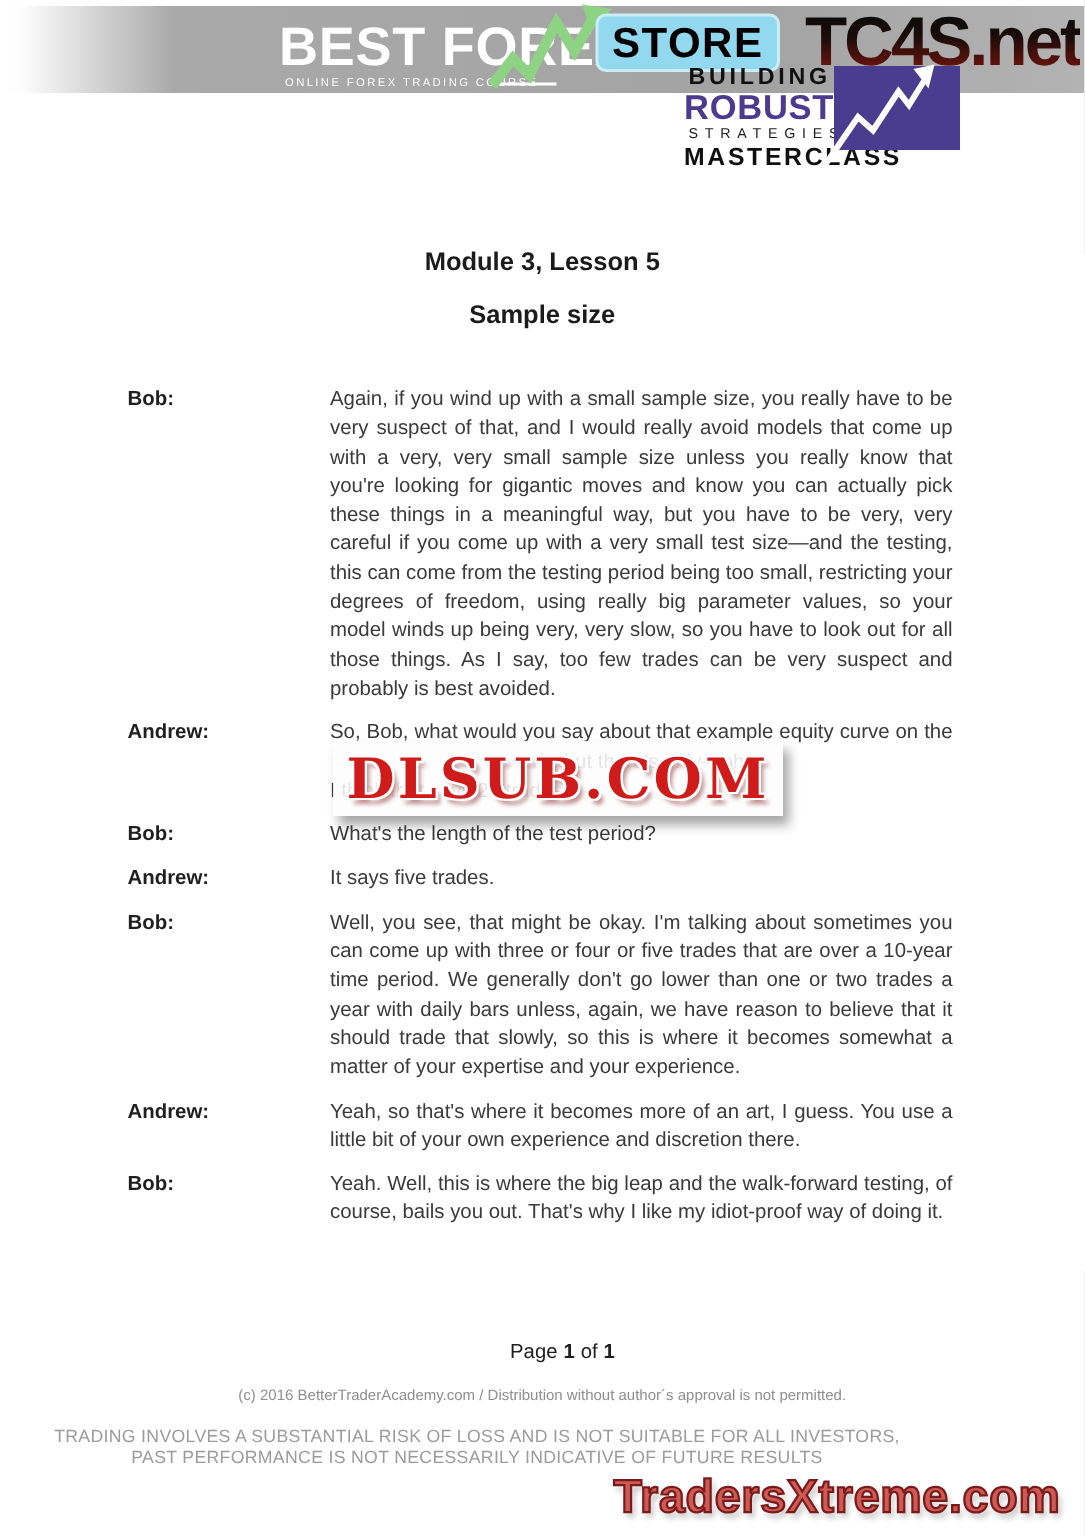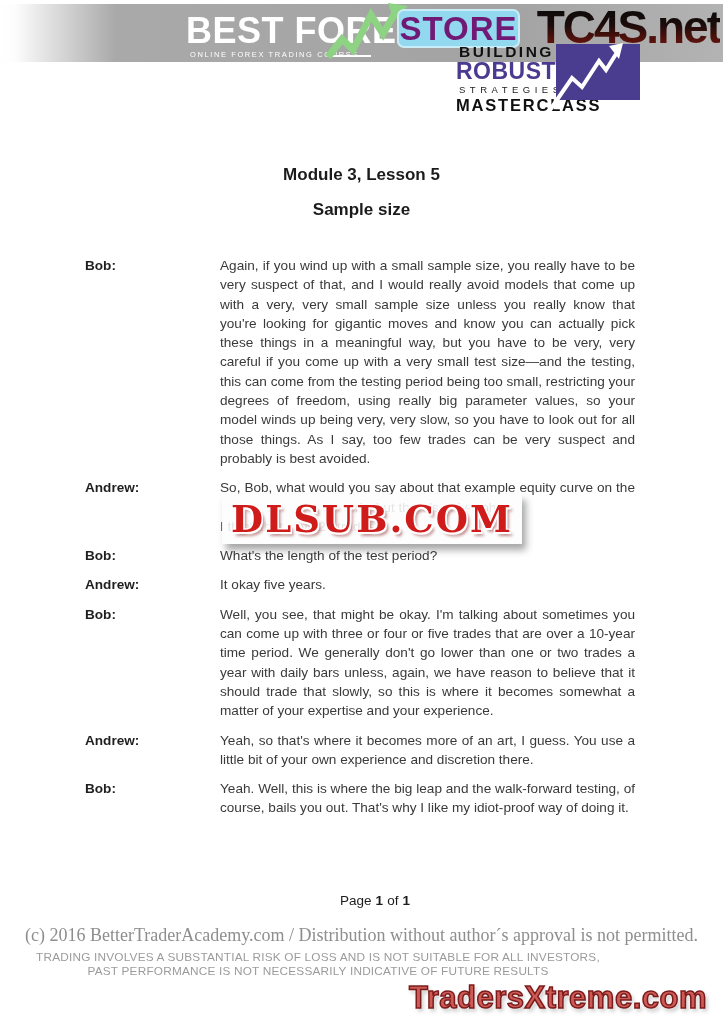--- a/index.html
+++ b/index.html
@@ -52,23 +52,23 @@
   .store-box {
     position: absolute;
     left: 397px; top: 9px;
     width: 123px; height: 39px;
     background: #92d8ef;
     border: 2px solid #c9ecf7;
     border-radius: 7px;
     display: flex; align-items: center; justify-content: center;
   }
   .store-box span {
-    font-size: 33px;
-    font-weight: bold;
-    color: #701a75;
+    font-size: 28px;
+    font-weight: bold;
+    color: #000000;
     letter-spacing: 1px;
   }
   .tc4s {
     position: absolute;
     left: 520px; top: 0px;
     width: 200px;
     text-align: right;
     font-size: 46px;
     font-weight: bold;
     letter-spacing: -2px;
@@ -179,23 +179,22 @@
     color: #1d1d1d;
     padding-left: 27px;
   }
   .page-number .num { font-weight: bold; }
   .page-number span { margin: 0 2px; }
   .copyright {
     position: absolute;
     left: 0; top: 925px;
     width: 723px;
     text-align: center;
-    font-size: 18px;
+    font-size: 10px;
     color: #8e8e8e;
-    font-family: Liberation Serif, serif;
   }
   .disclaimer1, .disclaimer2 {
     position: absolute;
     left: 0; width: 636px;
     text-align: center;
     font-size: 11.8px;
     letter-spacing: 0.2px;
     color: #9b9b9b;
   }
   .disclaimer1 { top: 950px; }
@@ -267,21 +266,21 @@
       </div>
     </div>
 
     <div class="para">
       <div class="speaker">Bob:</div>
       <div class="speech">What's the length of the test period?</div>
     </div>
 
     <div class="para">
       <div class="speaker">Andrew:</div>
-      <div class="speech">It okay five years.</div>
+      <div class="speech">It says five trades.</div>
     </div>
 
     <div class="para">
       <div class="speaker">Bob:</div>
       <div class="speech">Well, you see, that might be okay. I'm talking about sometimes you can come up with three or four or five trades that are over a 10-year time period. We generally don't go lower than one or two trades a year with daily bars unless, again, we have reason to believe that it should trade that slowly, so this is where it becomes somewhat a matter of your expertise and your experience.</div>
     </div>
 
     <div class="para">
       <div class="speaker">Andrew:</div>
       <div class="speech">Yeah, so that's where it becomes more of an art, I guess. You use a little bit of your own experience and discretion there.</div>

